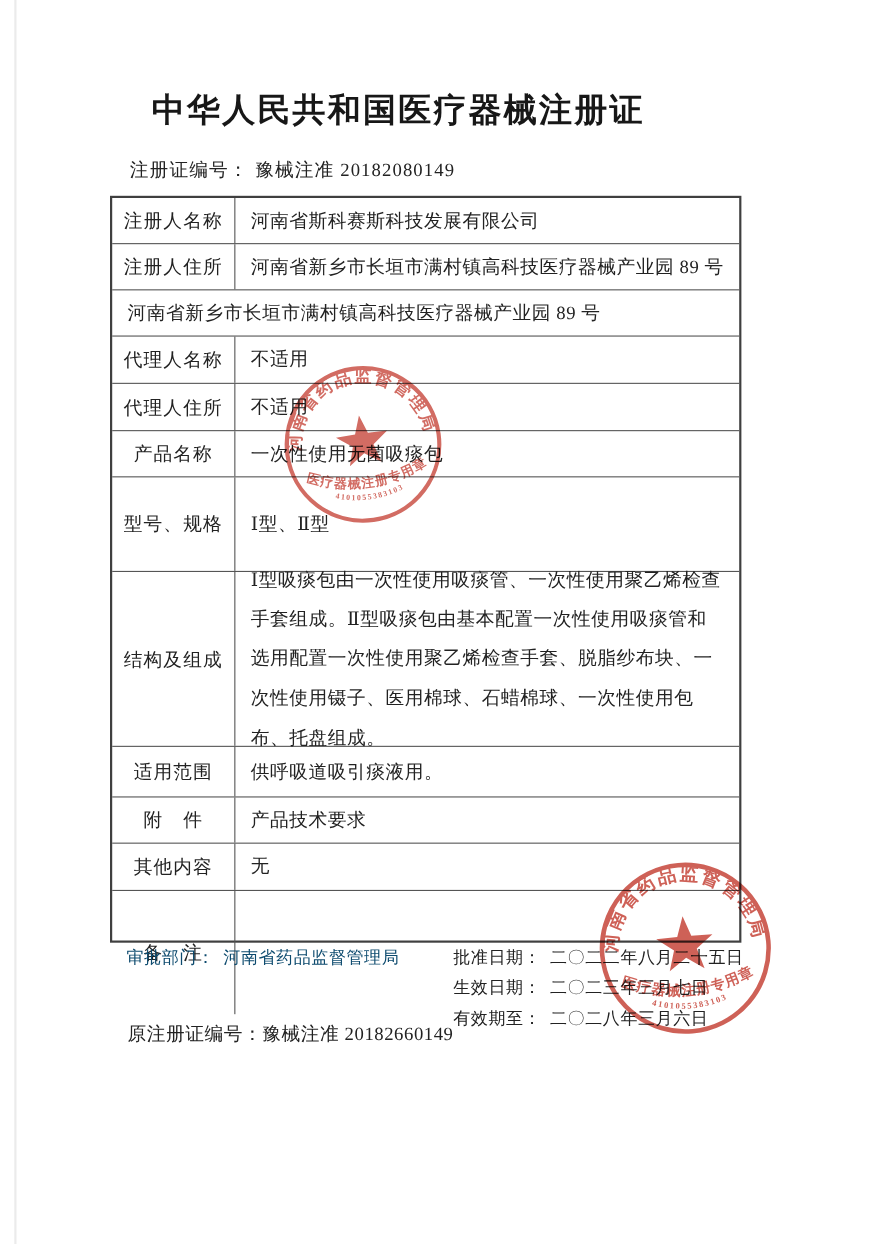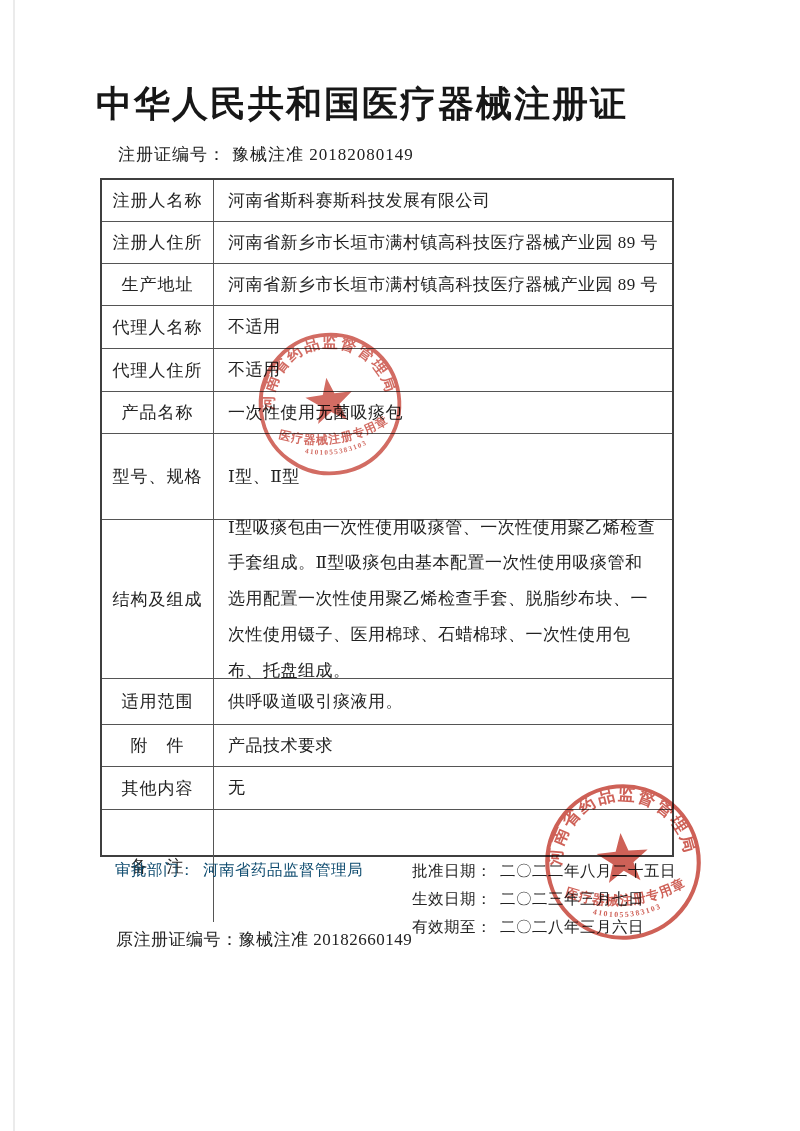--- a/index.html
+++ b/index.html
@@ -5,21 +5,21 @@
   html,body{margin:0;padding:0;}
   body{
     width:800px;height:1131px;position:relative;overflow:hidden;
     background:#ffffff;
     font-family:"Liberation Serif","DejaVu Serif",serif;
     color:#1f1f1f;
   }
   .scan-edge{position:absolute;left:13px;top:0;width:2px;height:1131px;background:#ebebeb;}
   .page-title{
     position:absolute;left:0;top:80px;width:724px;text-align:center;
-    font-size:36px;font-weight:bold;letter-spacing:2px;color:#171717;
+    font-size:30px;font-weight:bold;letter-spacing:2px;color:#171717;
   }
   .cert-line{
     position:absolute;left:118px;top:143px;font-size:17px;letter-spacing:1px;color:#222;
   }
   .cert-line .num{margin-left:6px;margin-top:44px;}
   
   .info-table{
     position:absolute;left:100px;top:178px;width:574px;
     border:2px solid #3f3f3f;box-sizing:border-box;background:transparent;
   }
@@ -72,21 +72,20 @@
   <div class="info-table">
     <div class="trow r0">
       <div class="tlabel">注册人名称</div>
       <div class="tvalue">河南省斯科赛斯科技发展有限公司</div>
     </div>
     <div class="trow r1">
       <div class="tlabel">注册人住所</div>
       <div class="tvalue">河南省新乡市长垣市满村镇高科技医疗器械产业园 89 号</div>
     </div>
     <div class="trow r2">
-      <div class="tlabel">生产地址</div>
       <div class="tvalue">河南省新乡市长垣市满村镇高科技医疗器械产业园 89 号</div>
     </div>
     <div class="trow r3">
       <div class="tlabel">代理人名称</div>
       <div class="tvalue">不适用</div>
     </div>
     <div class="trow r4">
       <div class="tlabel">代理人住所</div>
       <div class="tvalue">不适用</div>
     </div>

